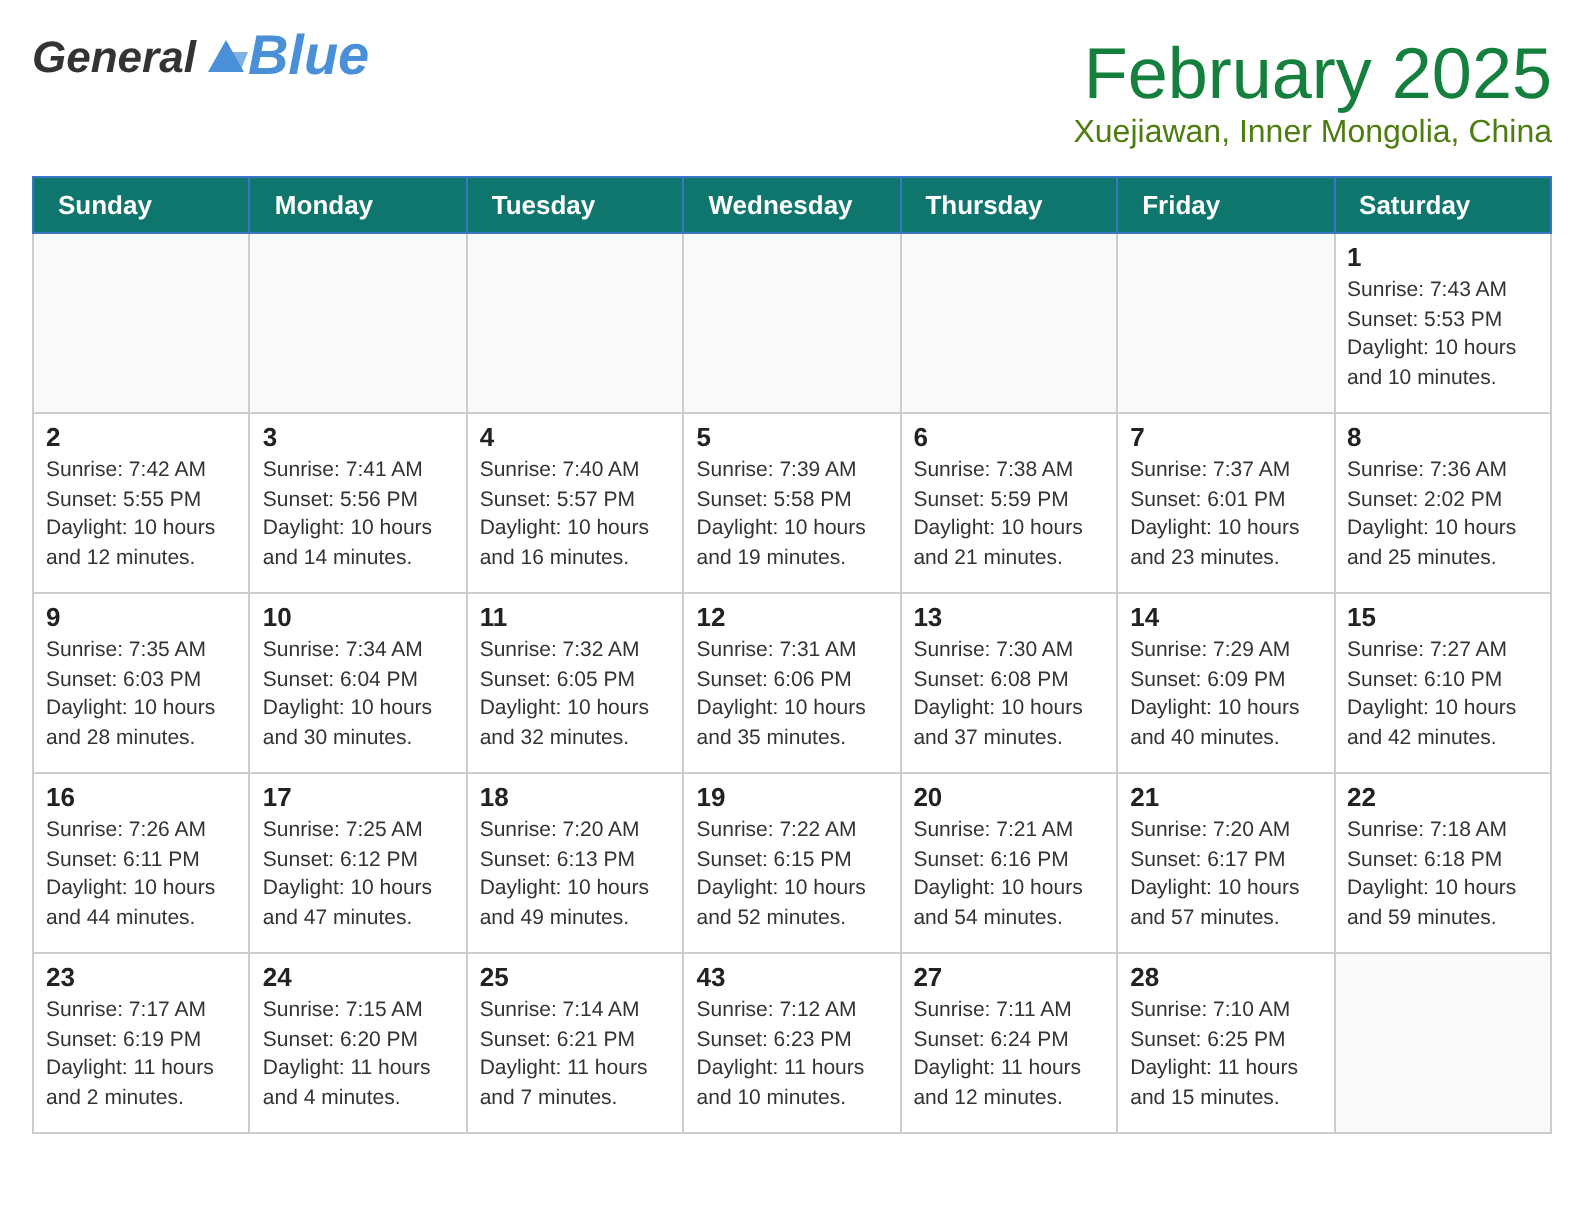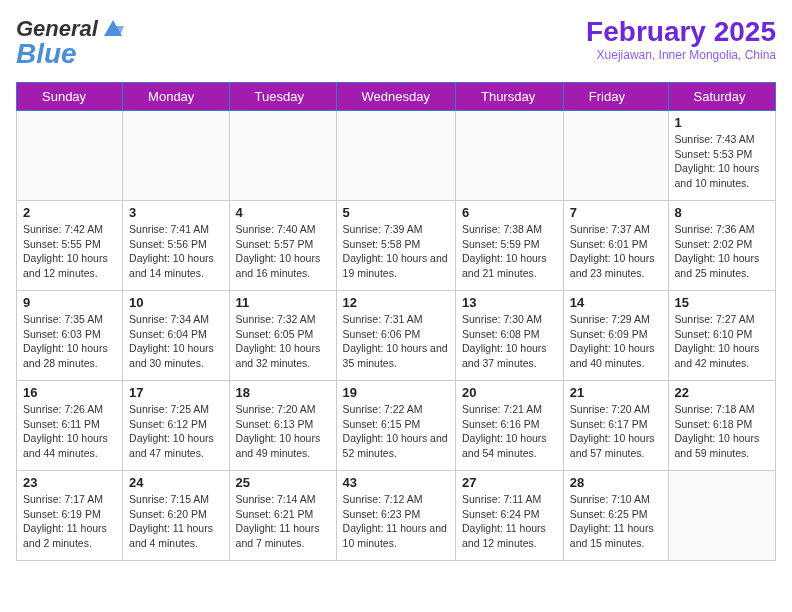--- a/index.html
+++ b/index.html
@@ -1,23 +1,23 @@
 <!DOCTYPE html>
 <html><head>
   <meta charset="utf-8">
   <style>
     * { box-sizing: border-box; margin: 0; padding: 0; }
     body { font-family: Arial, sans-serif; background: #fff; width: 792px; min-height: 612px; padding: 16px; }
     .header { display: flex; justify-content: space-between; align-items: flex-start; margin-bottom: 12px; }
-    .logo { display: flex; flex-direction: column; align-items: flex-start; }
+    .logo { display: flex; align-items: flex-start; }
     .title-block { text-align: right; }
-    .calendar-title { font-size: 28px; font-weight: bold; color: #6d28d9; }
-    .calendar-subtitle { font-size: 12px; color: #8b5cf6; }
+    .calendar-title { font-size: 36px; font-weight: normal; color: #15803d; }
+    .calendar-subtitle { font-size: 16px; color: #4d7c0f; }
     .calendar { width: 100%; border-collapse: collapse; }
-    .calendar th { background-color: #a21caf; color: #fff; text-align: left; padding: 6px 25px; font-size: 13px; font-weight: normal; border: 1px solid #3a76c4; }
+    .calendar th { background-color: #0f766e; color: #fff; text-align: left; padding: 6px 12px; font-size: 13px; font-weight: bold; border: 1px solid #3a76c4; }
     .calendar td { border: 1px solid #ccc; vertical-align: top; padding: 4px 6px; width: 14.28%; min-height: 80px; height: 90px; font-size: 11px; color: #333; background: #fff; }
     .calendar td.empty { background: #f9f9f9; }
     .day-num { font-size: 13px; font-weight: bold; color: #222; margin-bottom: 2px; }
     .day-info { font-size: 10.5px; color: #333; line-height: 1.4; }
     .logo-wrapper { display: flex; align-items: center; gap: 4px; }
   </style>
 </head>
 <body>
 
 <div class="header">

